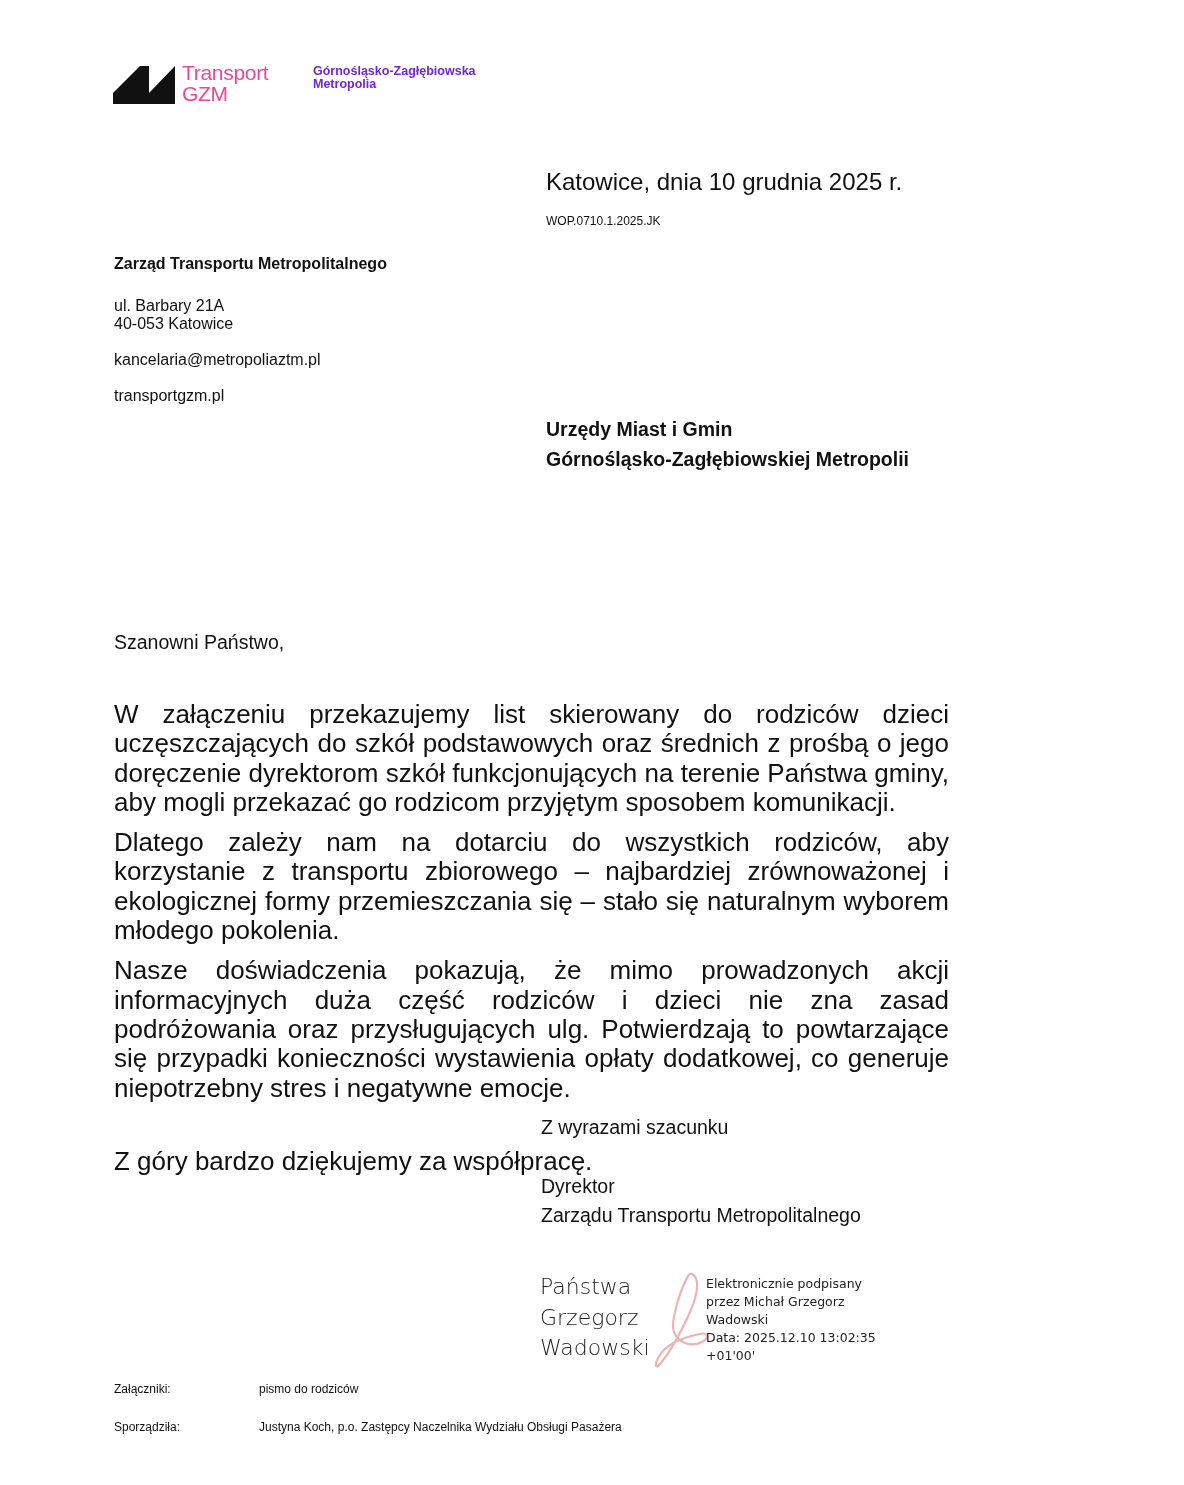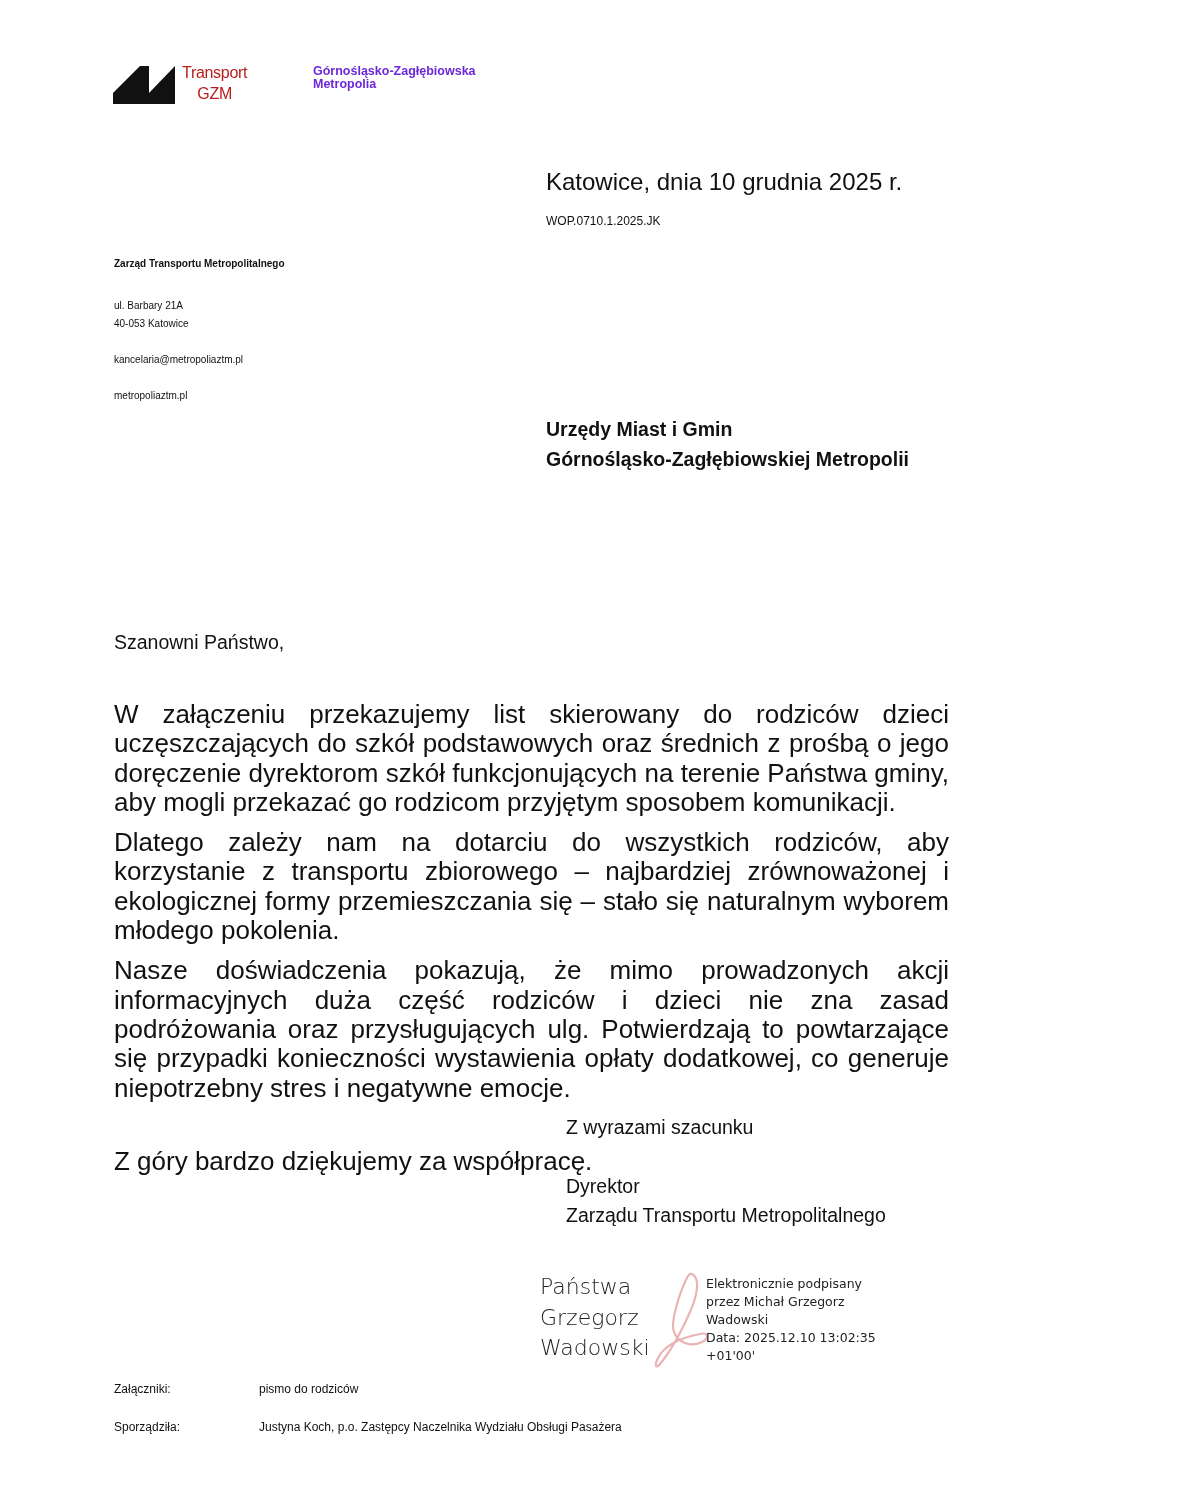--- a/index.html
+++ b/index.html
@@ -4,46 +4,46 @@
   <style>
     html, body { margin: 0; padding: 0; background: #ffffff; }
     body {
       width: 1184px; height: 1485px; position: relative; overflow: hidden;
       font-family: "Liberation Sans", sans-serif; color: #111111;
     }
     .abs { position: absolute; }
 
     
     #logo-mark { left: 113px; top: 66px; width: 62px; height: 38px; }
-    #logo-text { left: 182px; top: 62px; font-size: 16px; line-height: 21px; color: #b91c1c; letter-spacing: -0.3px; text-align: center; }
+    #logo-text { left: 182px; top: 62px; font-size: 21px; line-height: 21px; color: #ec4899; letter-spacing: -0.3px; }
     #logo-text div { white-space: nowrap; }
     #metro-name { left: 313px; top: 65px; font-size: 12.5px; line-height: 13px; font-weight: bold; color: #6d28d9; }
     #metro-name div { white-space: nowrap; }
 
     
     #date-line { left: 546px; top: 168px; font-size: 24px; white-space: nowrap; }
     #ref-number { left: 546px; top: 214px; font-size: 12px; white-space: nowrap; }
 
     
-    #sender { left: 114px; top: 255px; font-size: 10px; line-height: 18px; }
+    #sender { left: 114px; top: 255px; font-size: 16px; line-height: 18px; }
     #sender .org { font-weight: bold; margin-bottom: 24px; }
     #sender .gap { margin-top: 18px; }
 
     
     #recipient { left: 546px; top: 415px; font-size: 19.5px; font-weight: bold; line-height: 29.5px; }
     #recipient .group + .group { margin-top: 10px; }
 
     
     #salutation { left: 114px; top: 631px; font-size: 19.5px; white-space: nowrap; }
     #body-text { left: 114px; top: 700px; width: 835px; font-size: 26px; line-height: 29.3px; }
     #body-text p { margin: 0 0 11px 0; text-align: justify; }
     #body-text p.last { text-align: left; margin-top: 44px; }
 
     
-    #closing { left: 566px; top: 1113px; font-size: 19.5px; line-height: 29.5px; }
+    #closing { left: 541px; top: 1113px; font-size: 19.5px; line-height: 29.5px; }
     #closing .regards { margin-bottom: 29px; }
 
     
     #sig-name { left: 540px; top: 1272px; font-family: "DejaVu Sans", sans-serif; font-size: 22px; line-height: 30.5px; color: #222; font-weight: 300; }
     #sig-watermark { left: 650px; top: 1272px; width: 60px; height: 98px; }
     #sig-details { left: 706px; top: 1275px; font-family: "DejaVu Sans", sans-serif; font-size: 12.5px; line-height: 18px; color: #222; }
 
     
     .foot-label { left: 114px; font-size: 12px; white-space: nowrap; }
     .foot-value { left: 259px; font-size: 12px; white-space: nowrap; }
@@ -68,21 +68,21 @@
 </div>
 
 <div id="date-line" class="abs">Katowice, dnia 10 grudnia 2025 r.</div>
 <div id="ref-number" class="abs">WOP.0710.1.2025.JK</div>
 
 <div id="sender" class="abs">
   <div class="org">Zarząd Transportu Metropolitalnego</div>
   <div>ul. Barbary 21A</div>
   <div>40-053 Katowice</div>
   <div class="gap">kancelaria@metropoliaztm.pl</div>
-  <div class="gap">metropoliaztm.pl</div>
+  <div class="gap">transportgzm.pl</div>
 </div>
 
 <div id="recipient" class="abs">
   <div class="group">
     <div>Urzędy Miast i Gmin</div>
     <div>Górnośląsko-Zagłębiowskiej Metropolii</div>
   </div>
 </div>
 
 <div id="salutation" class="abs">Szanowni Państwo,</div>

